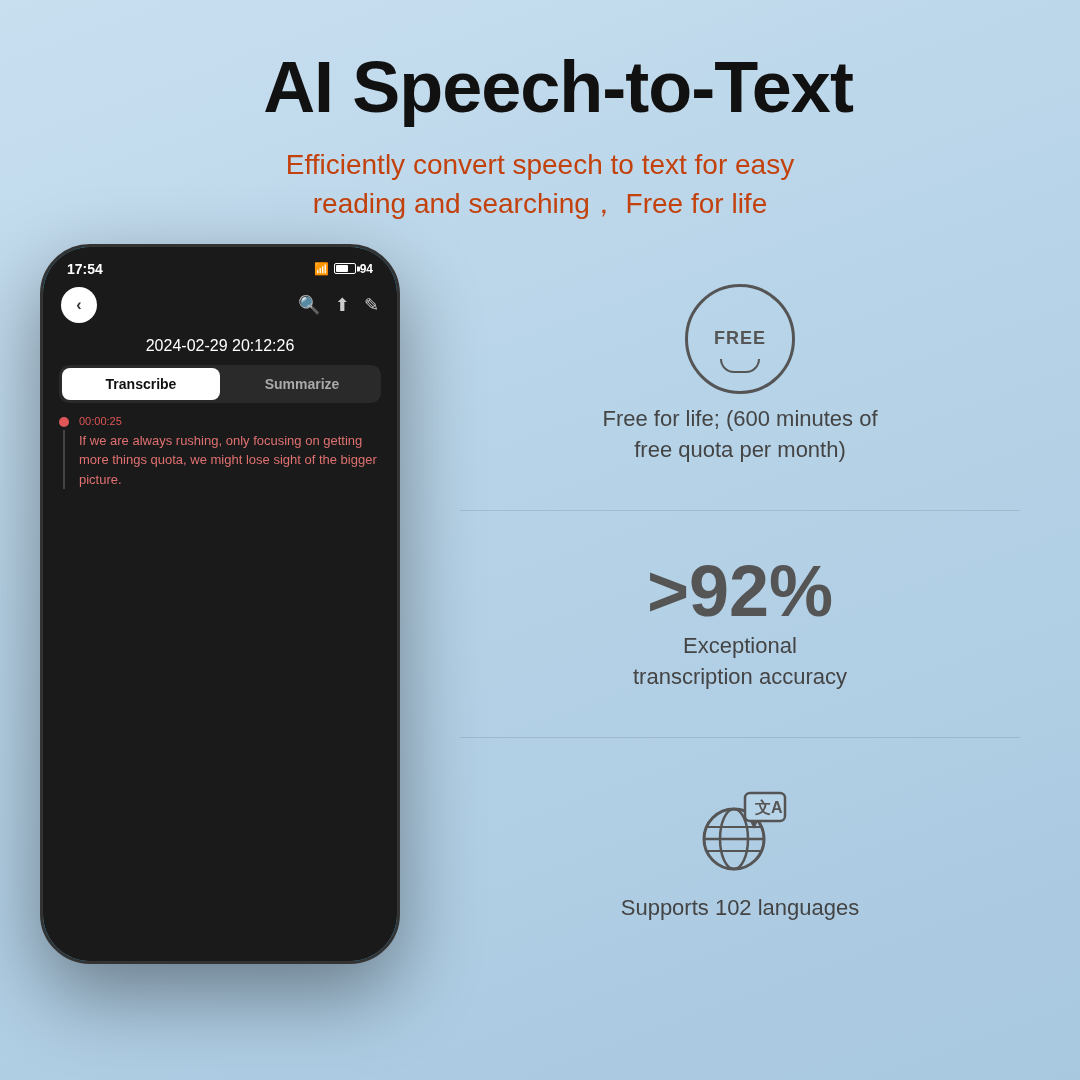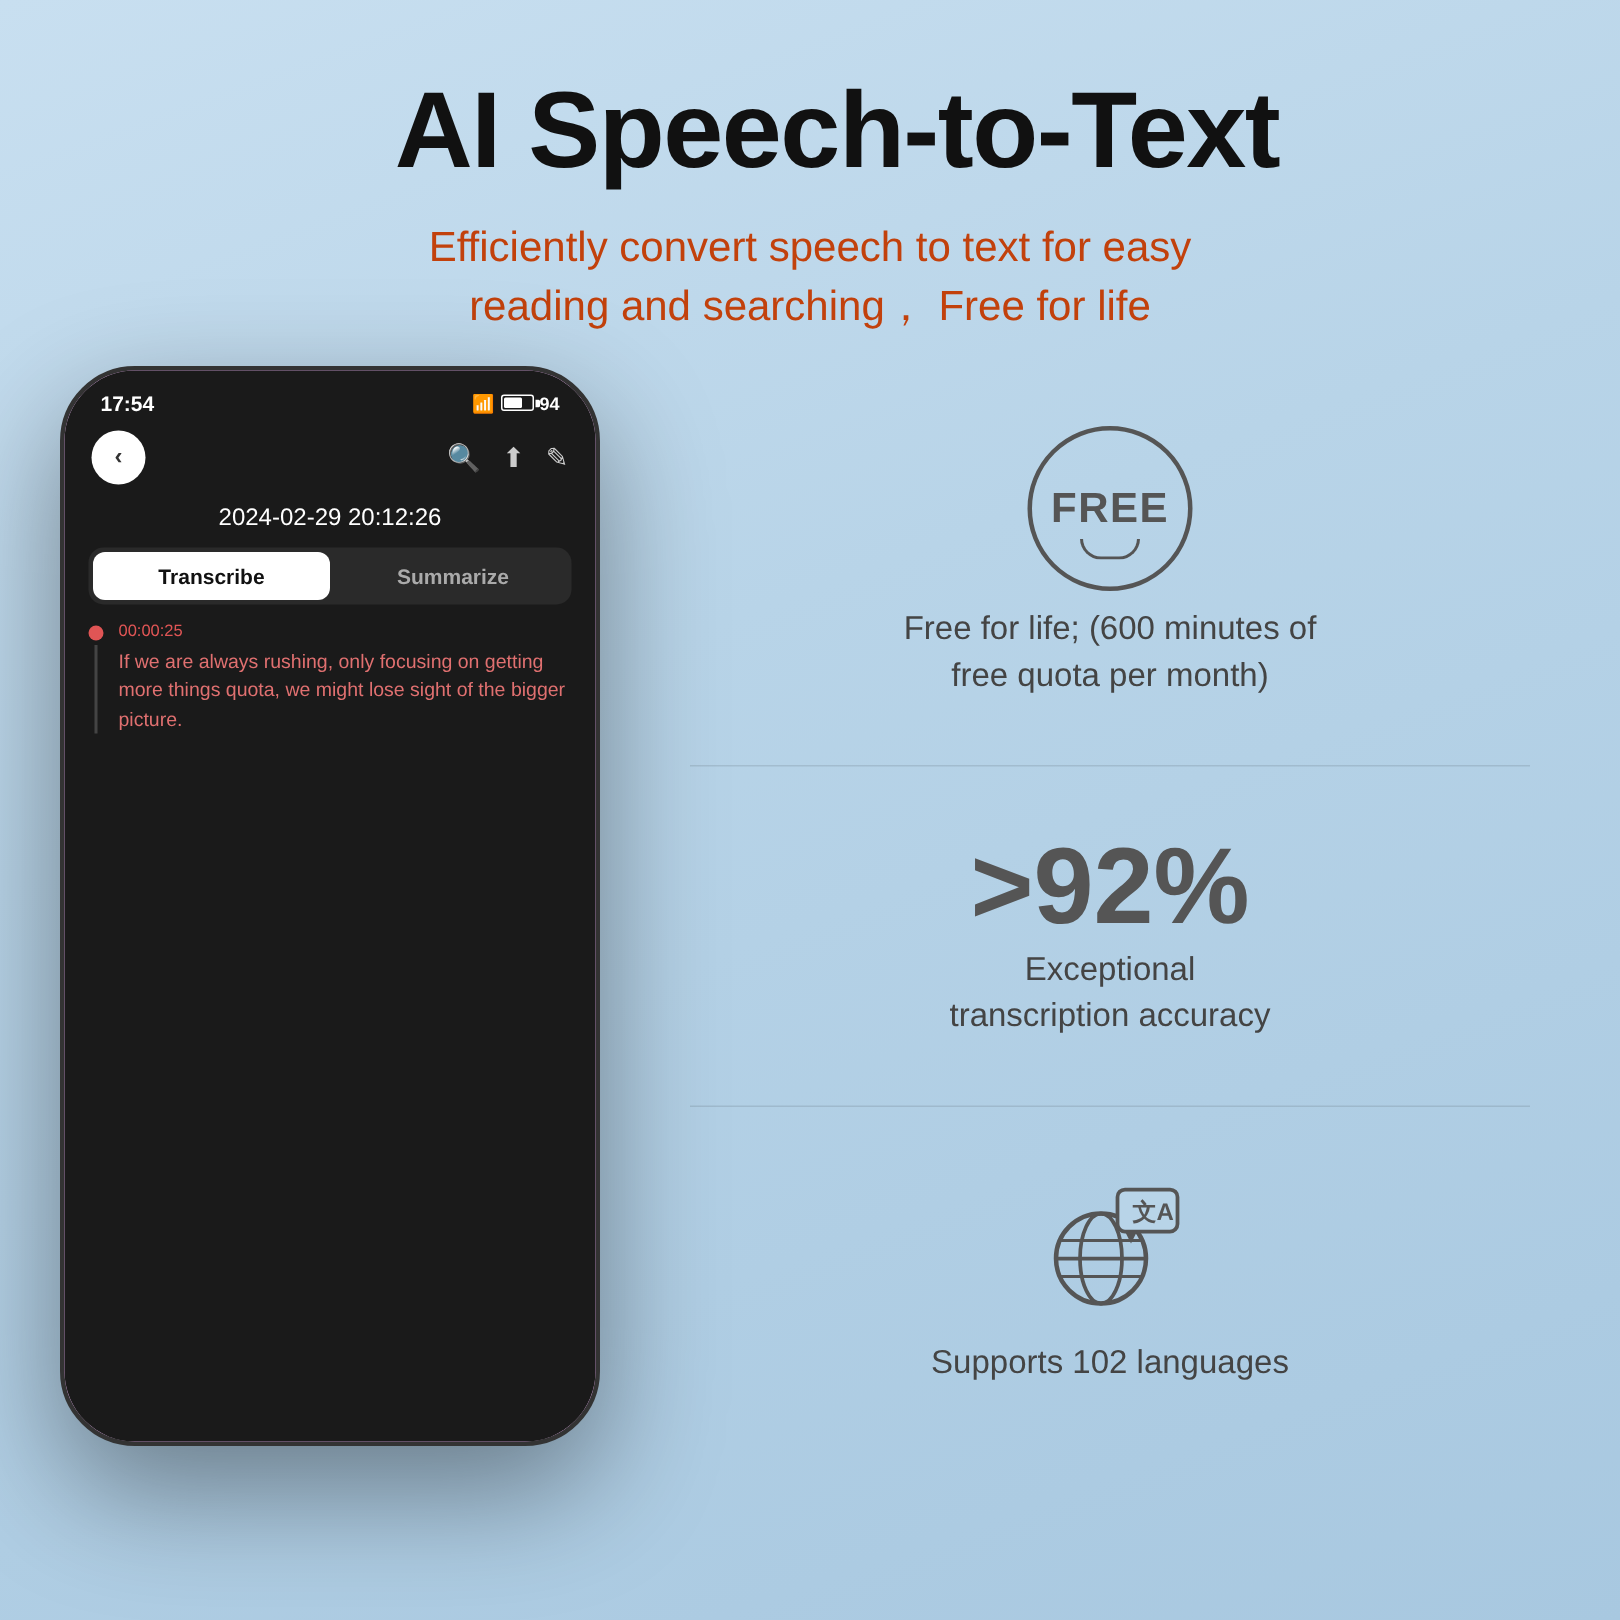--- a/index.html
+++ b/index.html
@@ -50,21 +50,21 @@
     .phone-container {
       flex: 0 0 auto;
       width: 360px;
       margin-top: 0px;
       position: relative;
     }
 
     .phone-shell {
       width: 360px;
       height: 720px;
-      background: #f0abfc;
+      background: #0ea5e9;
       border-radius: 50px;
       border: 3px solid #333;
       box-shadow: 0 30px 80px rgba(0,0,0,0.4), inset 0 0 0 2px #555;
       overflow: hidden;
       position: relative;
     }
 
     .phone-screen {
       width: 100%;
       height: 100%;
@@ -265,21 +265,21 @@
       border-radius: 50%;
       border: 3px solid #555;
       display: flex;
       align-items: center;
       justify-content: center;
       position: relative;
       margin-bottom: 10px;
     }
 
     .free-text {
-      font-size: 28px;
+      font-size: 18px;
       font-weight: 700;
       color: #555;
       letter-spacing: 1px;
     }
 
     .free-smile {
       position: absolute;
       bottom: 18px;
       width: 40px;
       height: 14px;

